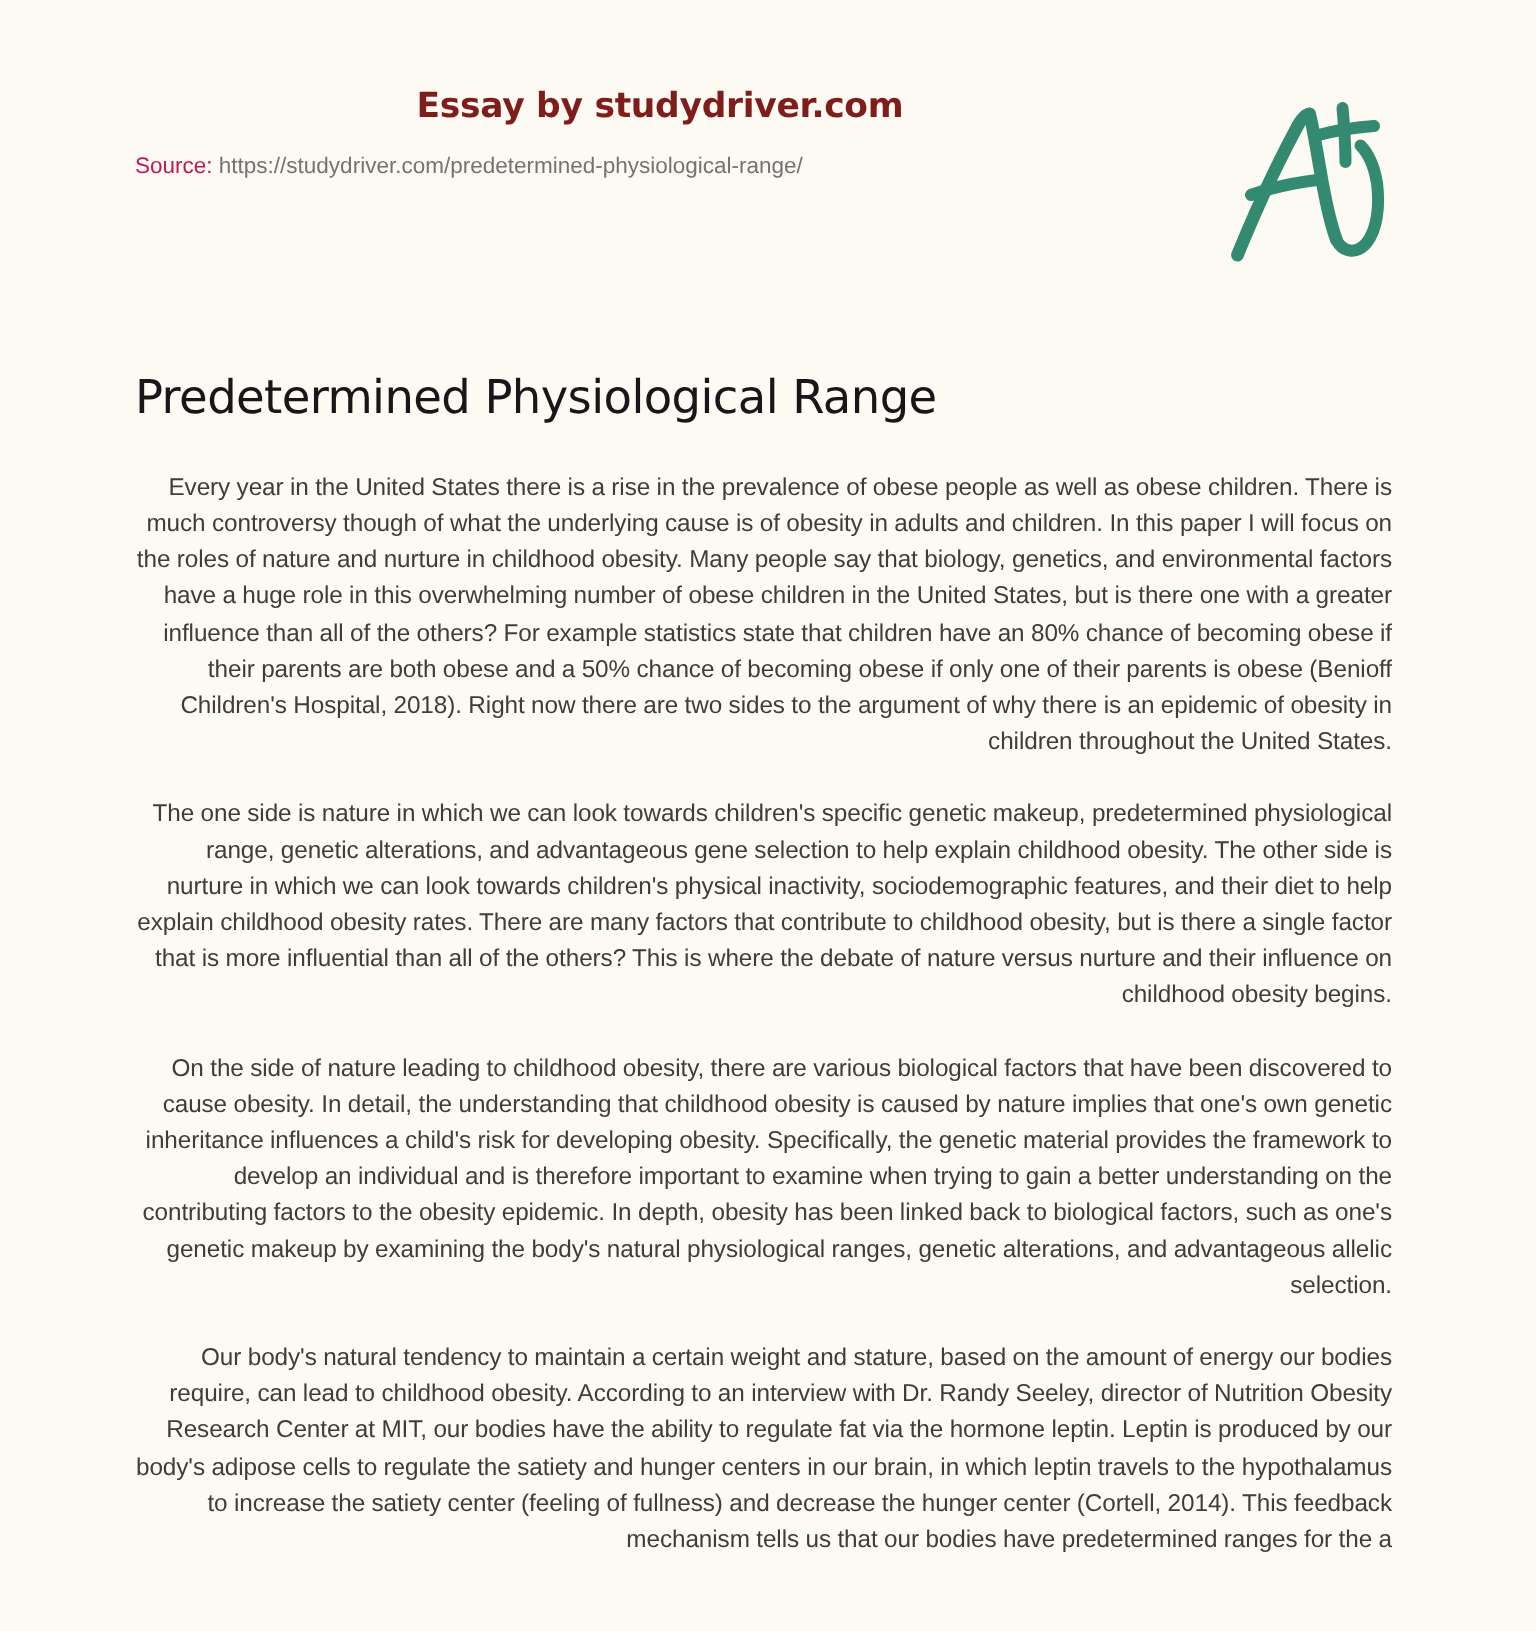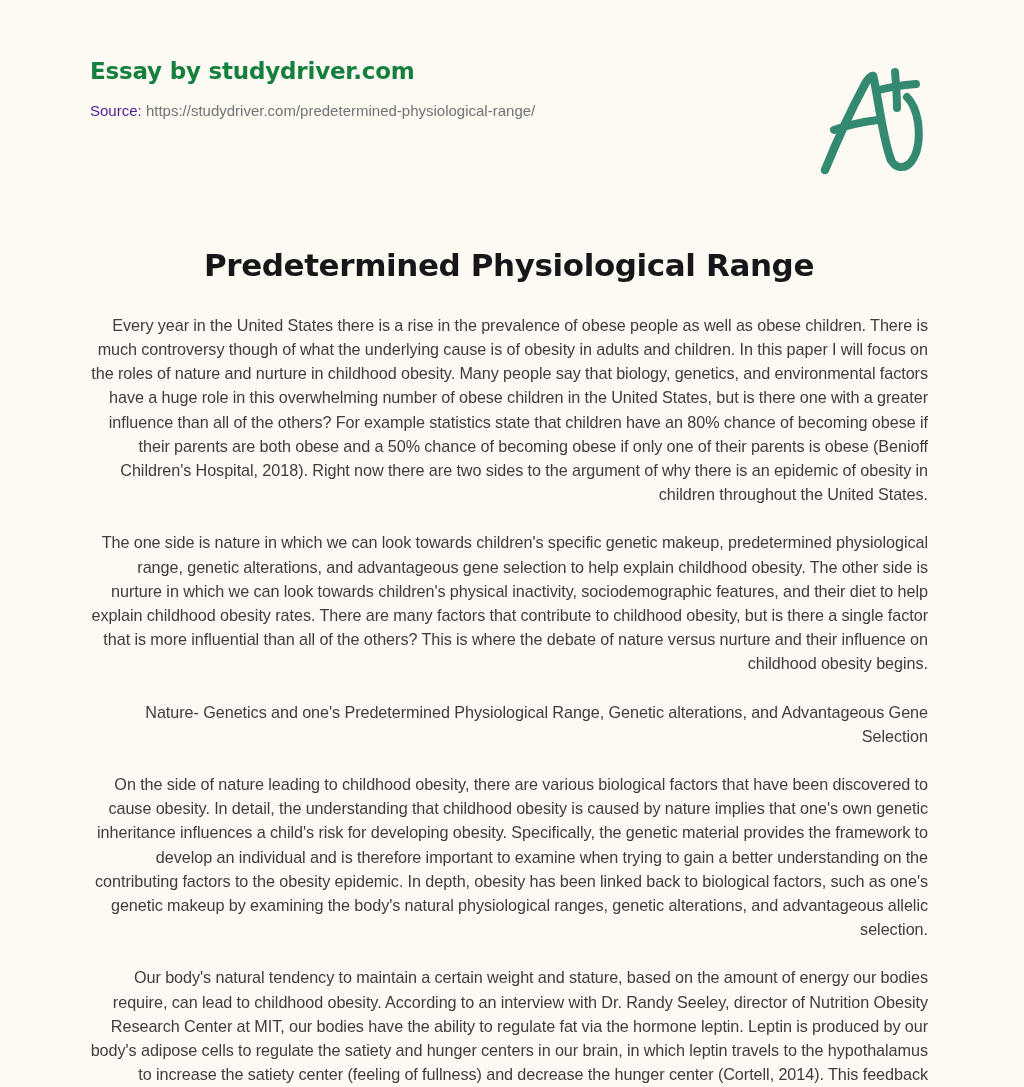--- a/index.html
+++ b/index.html
@@ -32,35 +32,36 @@
   .header-text {
     position: absolute;
     left: 90px;
     top: 58px;
     width: 700px;
   }
   .essay-by {
     font-family: "DejaVu Sans", sans-serif;
     font-size: 23px;
     font-weight: 700;
-    color: #15803d;
+    color: #7f1d1d;
     letter-spacing: -0.2px;
     line-height: 1.2;
     margin: 0;
+    text-align: center;
   }
   .source-line {
     margin: 0;
     margin-top: 15px;
     font-family: "Liberation Sans", sans-serif;
     font-size: 15px;
     line-height: 1.3;
     white-space: nowrap;
   }
   .source-label {
-    color: #4c1d95;
+    color: #be185d;
   }
   .source-url {
     color: #737373;
     text-decoration: none;
   }
 
   
   .logo {
     position: absolute;
     left: 812px;
@@ -78,25 +79,24 @@
   .article {
     position: absolute;
     left: 90px;
     top: 246px;
     width: 838px;
   }
   .article-title {
     margin: 0;
     font-family: "DejaVu Sans", sans-serif;
     font-size: 31px;
-    font-weight: 700;
+    font-weight: 400;
     letter-spacing: -0.4px;
     color: #17171a;
     line-height: 1.25;
-    text-align: center;
   }
   .article-body {
     margin-top: 28px;
   }
   .para {
     margin: 0 0 24px 0;
     font-family: "Liberation Sans", sans-serif;
     font-size: 16.2px;
     line-height: 24.2px;
     color: #403c39;
@@ -142,19 +142,18 @@
     </div>
 
   </div>
 
   <div class="article">
     <h1 class="article-title">Predetermined Physiological Range</h1>
 
     <div class="article-body">
       <p class="para">Every year in the United States there is a rise in the prevalence of obese people as well as obese children. There is much controversy though of what the underlying cause is of obesity in adults and children. In this paper I will focus on the roles of nature and nurture in childhood obesity. Many people say that biology, genetics, and environmental factors have a huge role in this overwhelming number of obese children in the United States, but is there one with a greater influence than all of the others? For example statistics state that children have an 80% chance of becoming obese if their parents are both obese and a 50% chance of becoming obese if only one of their parents is obese (Benioff Children's Hospital, 2018). Right now there are two sides to the argument of why there is an epidemic of obesity in children throughout the United States.</p>
       <p class="para">The one side is nature in which we can look towards children's specific genetic makeup, predetermined physiological range, genetic alterations, and advantageous gene selection to help explain childhood obesity. The other side is nurture in which we can look towards children's physical inactivity, sociodemographic features, and their diet to help explain childhood obesity rates. There are many factors that contribute to childhood obesity, but is there a single factor that is more influential than all of the others? This is where the debate of nature versus nurture and their influence on childhood obesity begins.</p>
-      <p class="para">Nature- Genetics and one's Predetermined Physiological Range, Genetic alterations, and Advantageous Gene Selection</p>
       <p class="para">On the side of nature leading to childhood obesity, there are various biological factors that have been discovered to cause obesity. In detail, the understanding that childhood obesity is caused by nature implies that one's own genetic inheritance influences a child's risk for developing obesity. Specifically, the genetic material provides the framework to develop an individual and is therefore important to examine when trying to gain a better understanding on the contributing factors to the obesity epidemic. In depth, obesity has been linked back to biological factors, such as one's genetic makeup by examining the body's natural physiological ranges, genetic alterations, and advantageous allelic selection.</p>
       <p class="para">Our body's natural tendency to maintain a certain weight and stature, based on the amount of energy our bodies require, can lead to childhood obesity. According to an interview with Dr. Randy Seeley, director of Nutrition Obesity Research Center at MIT, our bodies have the ability to regulate fat via the hormone leptin. Leptin is produced by our body's adipose cells to regulate the satiety and hunger centers in our brain, in which leptin travels to the hypothalamus to increase the satiety center (feeling of fullness) and decrease the hunger center (Cortell, 2014). This feedback mechanism tells us that our bodies have predetermined ranges for the a</p>
     </div>
   </div>
 
 </div>
 
 </body></html>

